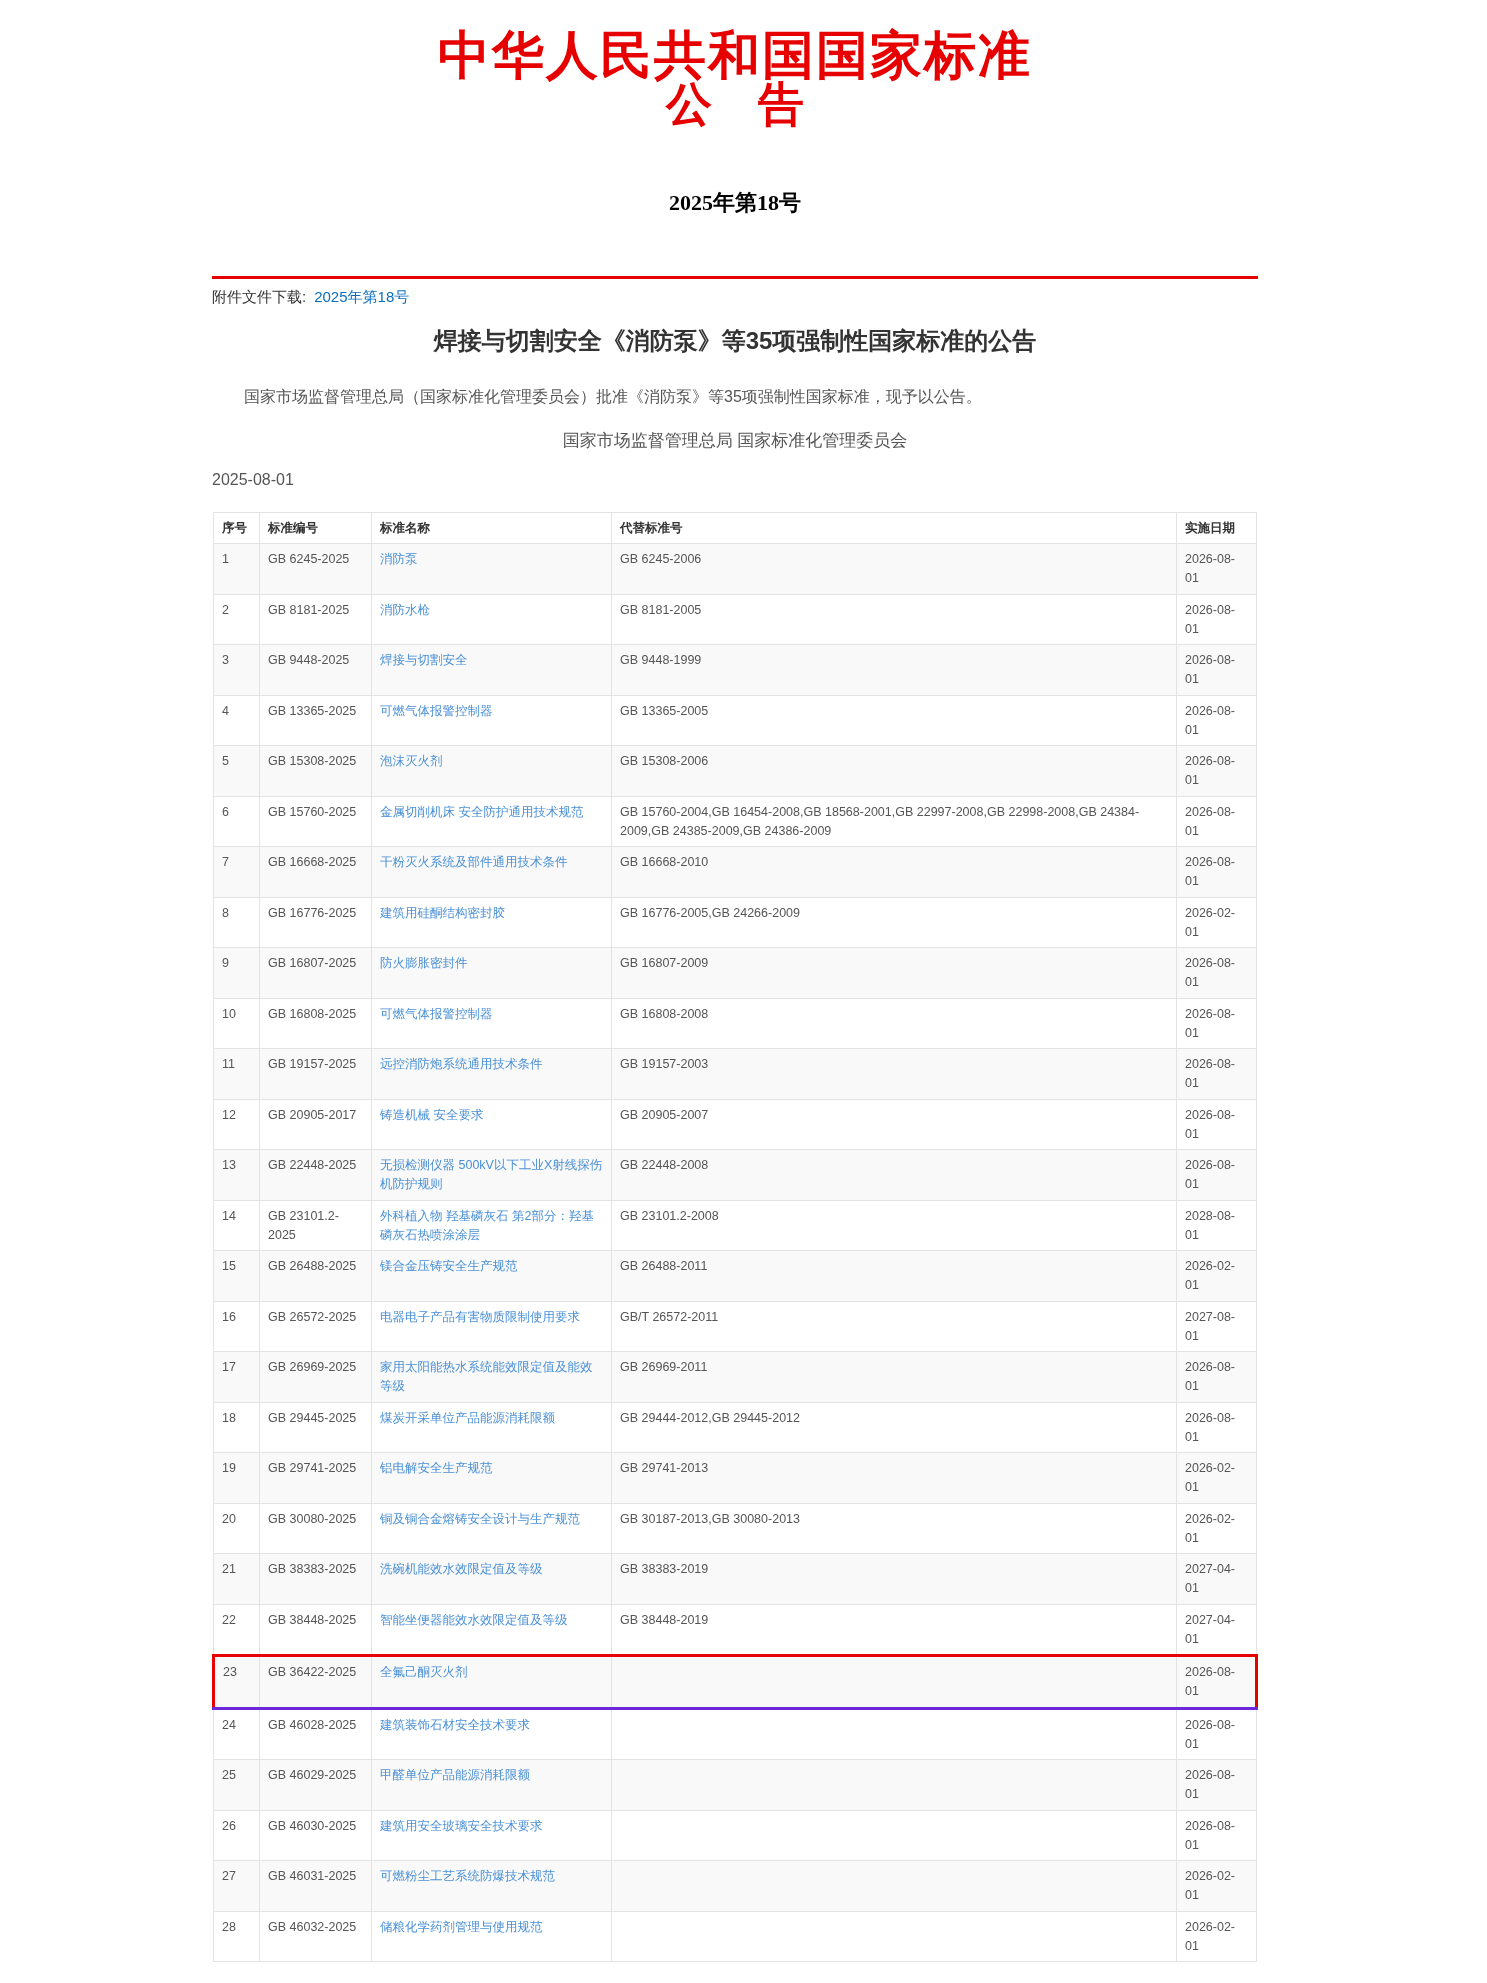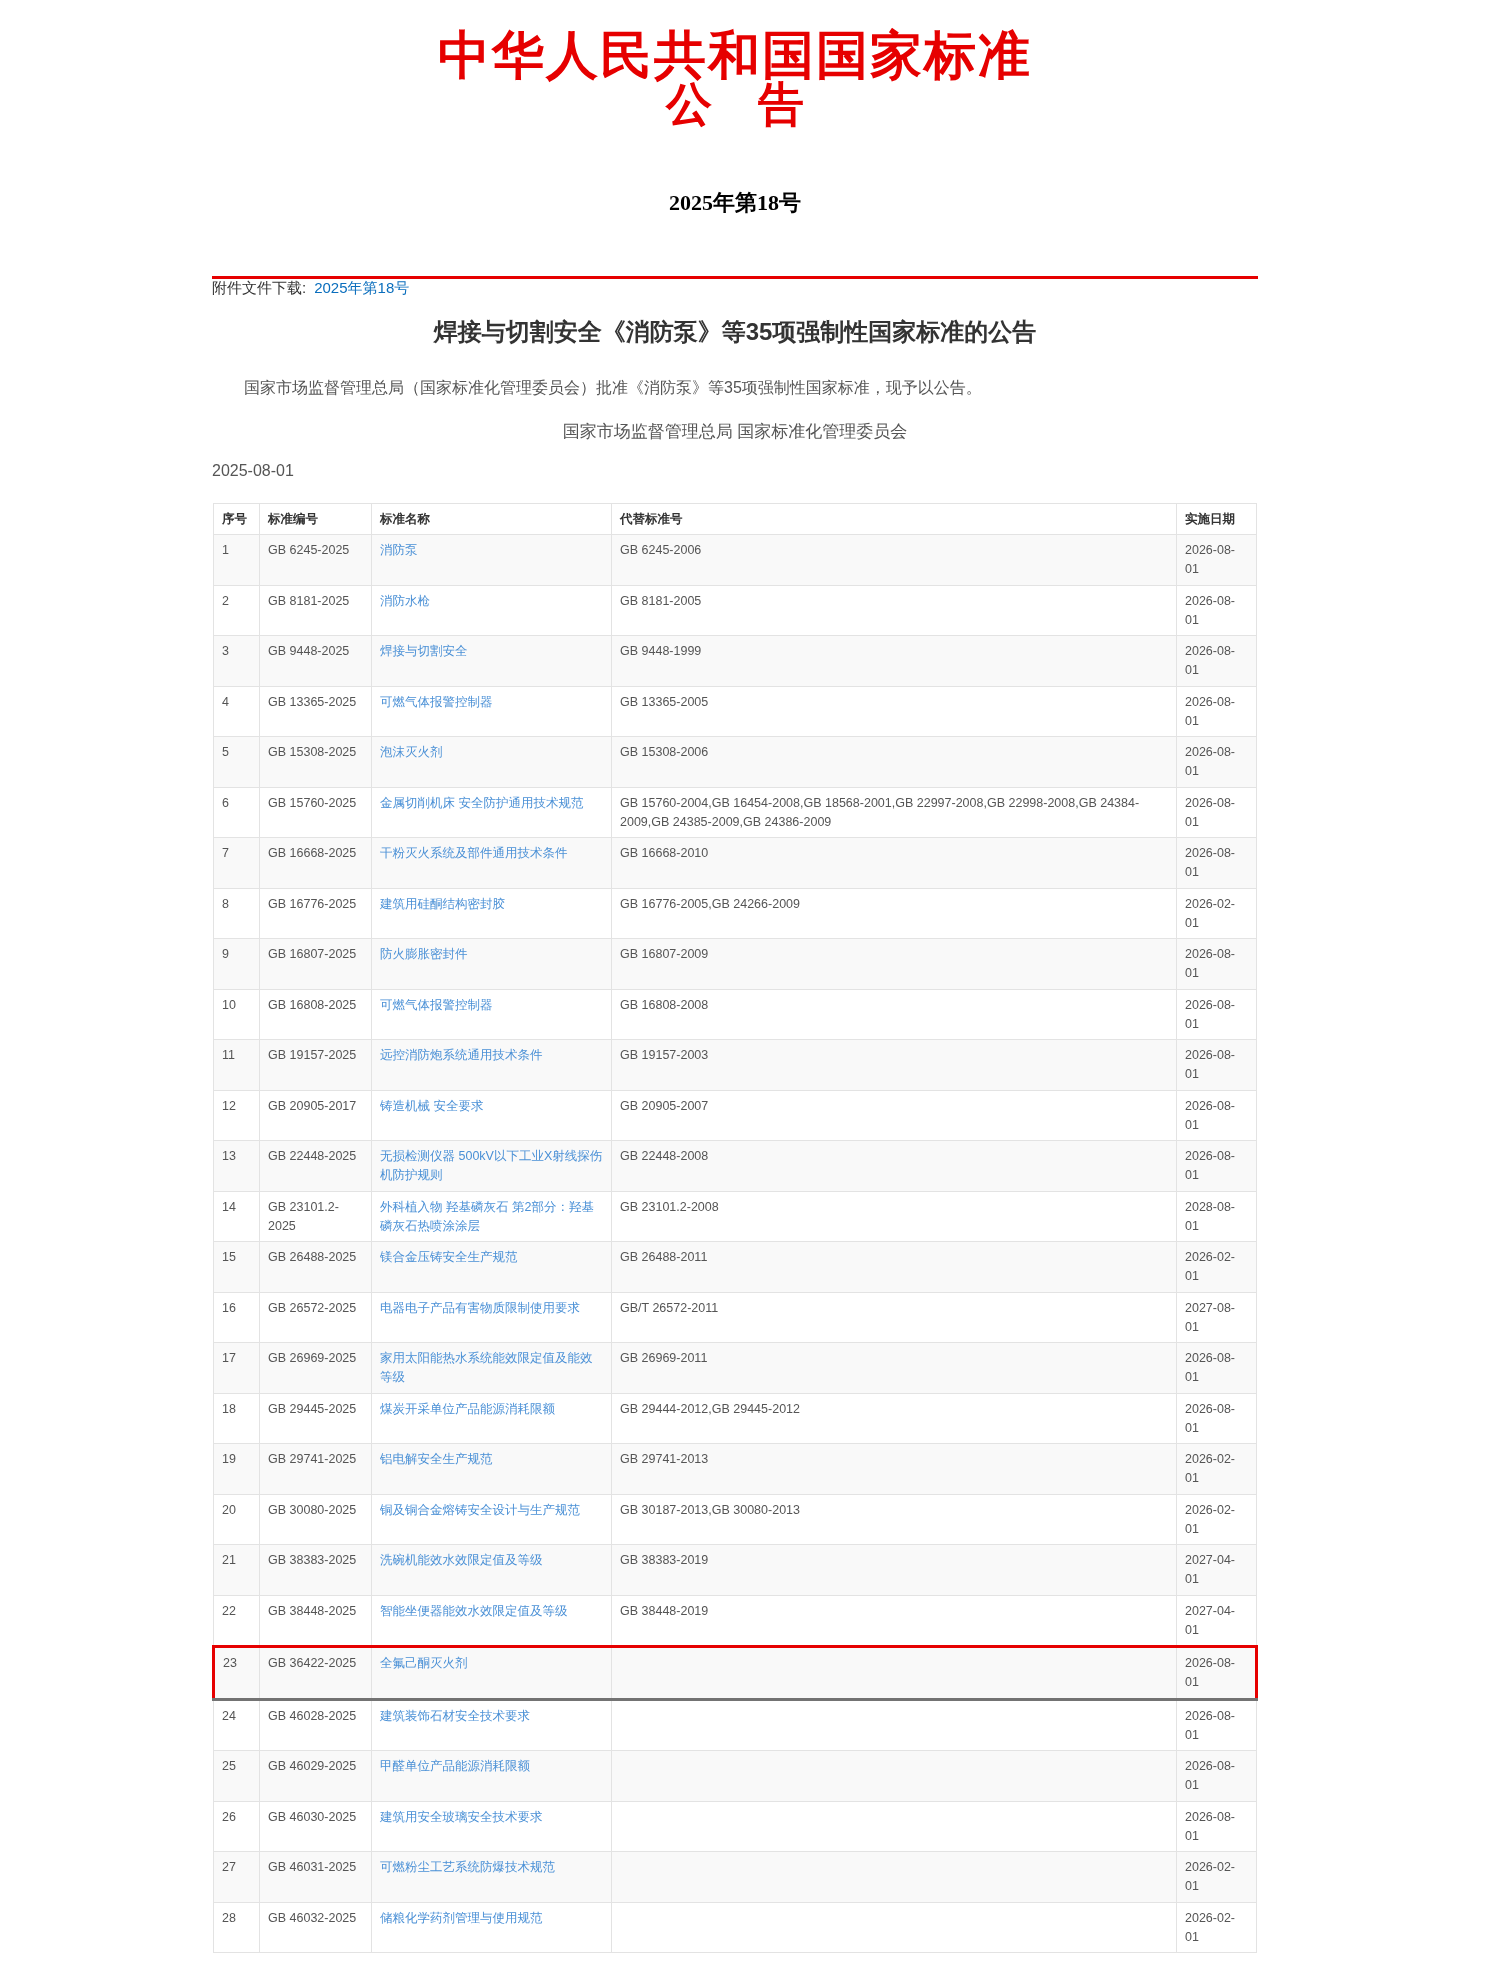--- a/index.html
+++ b/index.html
@@ -38,21 +38,21 @@
     font-size: 22px;
     font-weight: 600;
     color: #000;
     text-align: center;
     line-height: 1.2;
     margin-top: 62px;
   }
   .attach-row {
     margin-top: 60px;
     border-top: 3px solid #e60000;
-    padding-top: 0;
+    padding-top: 9px;
     font-size: 15px;
     color: #333;
   }
   .attach-row a {
     color: #0a6ebd;
     text-decoration: none;
     margin-left: 8px;
     cursor: pointer;
   }
   .article-title {
@@ -108,21 +108,21 @@
   }
   table.standards tbody tr:nth-child(odd) { background: #f9f9f9; }
   table.standards tbody tr:nth-child(even) { background: #ffffff; }
   table.standards td { color: #555; }
   td.td-index, th.th-index { text-align: center; }
   td.td-name a {
     color: #4a90d6;
     text-decoration: none;
     cursor: pointer;
   }
-  tr.hl td { border-top: 3px solid #e60000; border-bottom: 3px solid #737373; }
+  tr.hl td { border-top: 3px solid #e60000; border-bottom: 3px solid #6d28d9; }
   tr.hl td:first-child { border-left: 3px solid #e60000; }
   tr.hl td:last-child { border-right: 3px solid #e60000; }
 </style>
 </head>
 <body>
 
 <div class="page">
 
   <div class="main-title">中华人民共和国国家标准</div>
 

